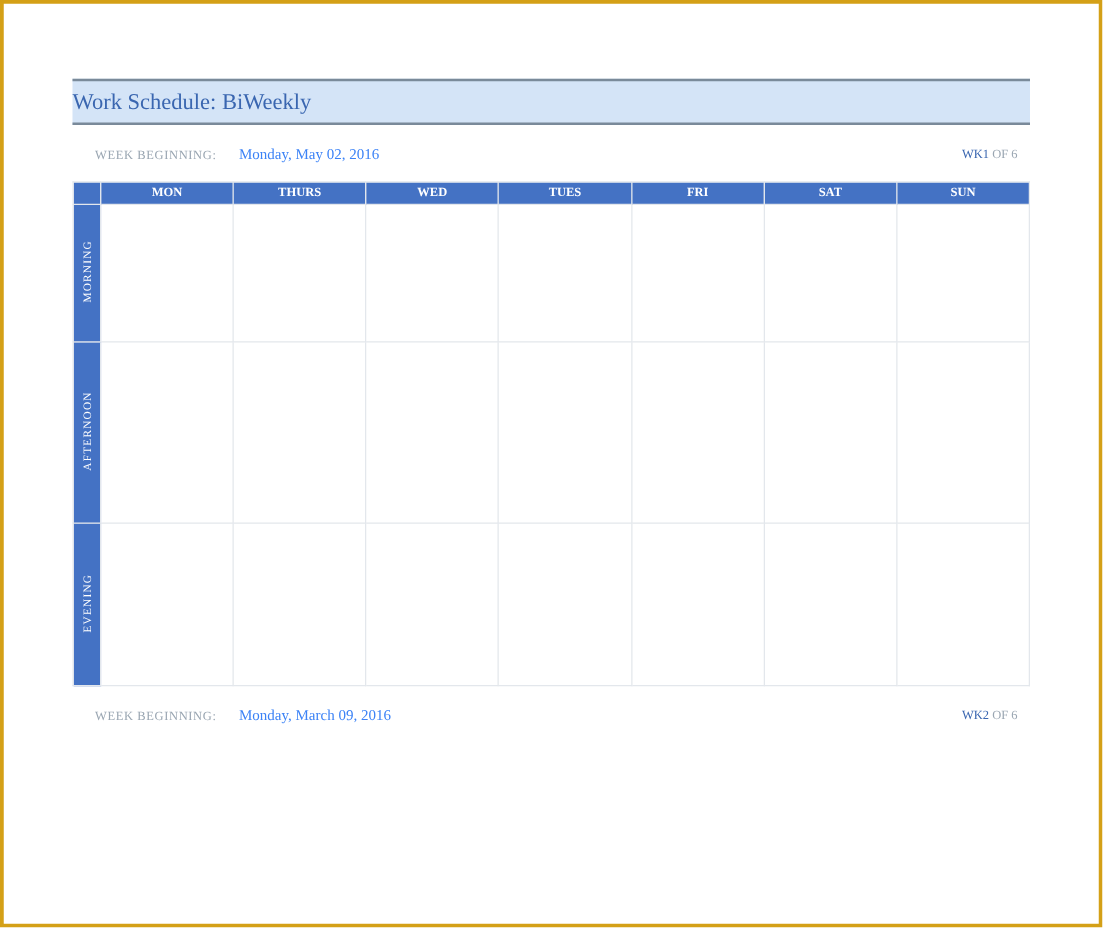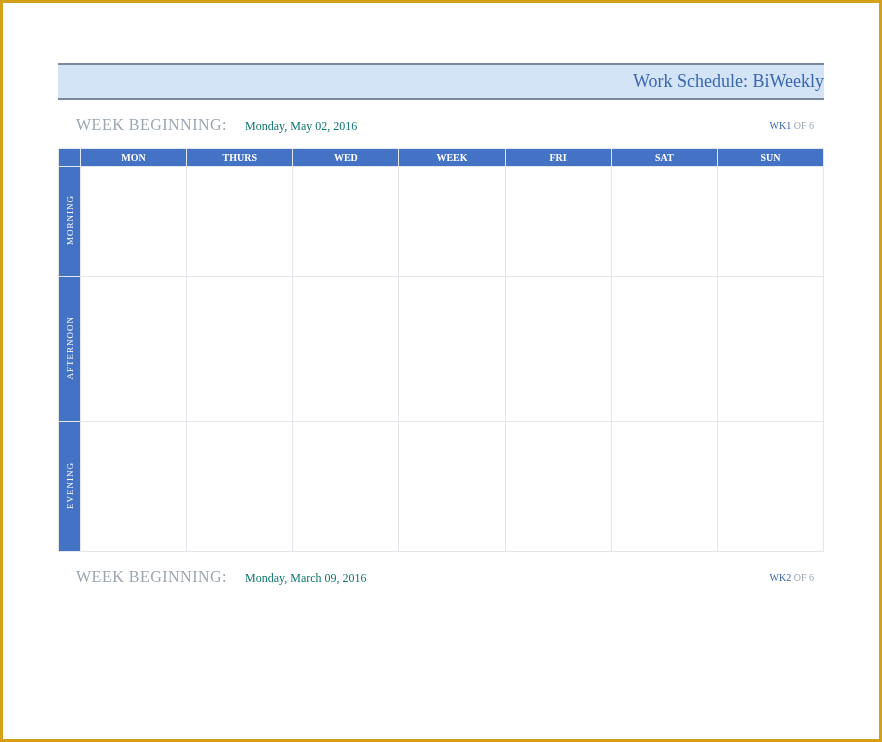--- a/index.html
+++ b/index.html
@@ -12,21 +12,21 @@
       height: 742px;
       border: 3px solid #d4a017;
       padding: 60px 55px 30px 55px;
       background: #fff;
       position: relative;
     }
     .title-band {
       background: #d4e4f7;
       border-top: 2px solid #7a8a9a;
       border-bottom: 2px solid #7a8a9a;
-      text-align: right;
+      text-align: left;
       padding: 6px 0;
     }
     .title-band .title {
       color: #3a66b0;
       font-size: 18px;
       font-family: Georgia, serif;
     }
     .meta-row {
       display: flex;
       justify-content: space-between;
@@ -36,24 +36,24 @@
       color: #7a8a9a;
     }
     .meta-left {
       display: flex;
       gap: 18px;
       align-items: baseline;
     }
     .meta-label {
       color: #9aa6b2;
       letter-spacing: 0.5px;
-      font-size: 16px;
+      font-size: 10px;
     }
     .meta-value {
-      color: #0f766e;
+      color: #3b82f6;
       font-size: 12px;
     }
     .meta-right {
       color: #9aa6b2;
       font-size: 10px;
     }
     .meta-right .wk {
       color: #3a66b0;
     }
 
@@ -132,21 +132,21 @@
         <col class="day">
         <col class="day">
         <col class="day">
     </colgroup>
     <thead>
       <tr>
         <th class="corner-header"></th>
         <th class="day-header">MON</th>
         <th class="day-header">THURS</th>
         <th class="day-header">WED</th>
-        <th class="day-header">WEEK</th>
+        <th class="day-header">TUES</th>
         <th class="day-header">FRI</th>
         <th class="day-header">SAT</th>
         <th class="day-header">SUN</th>
       </tr>
     </thead>
     <tbody>
       <tr class="period-morning">
         <td class="side-label"><span class="rot">MORNING</span></td>
         <td class="cell"></td>
         <td class="cell"></td>

